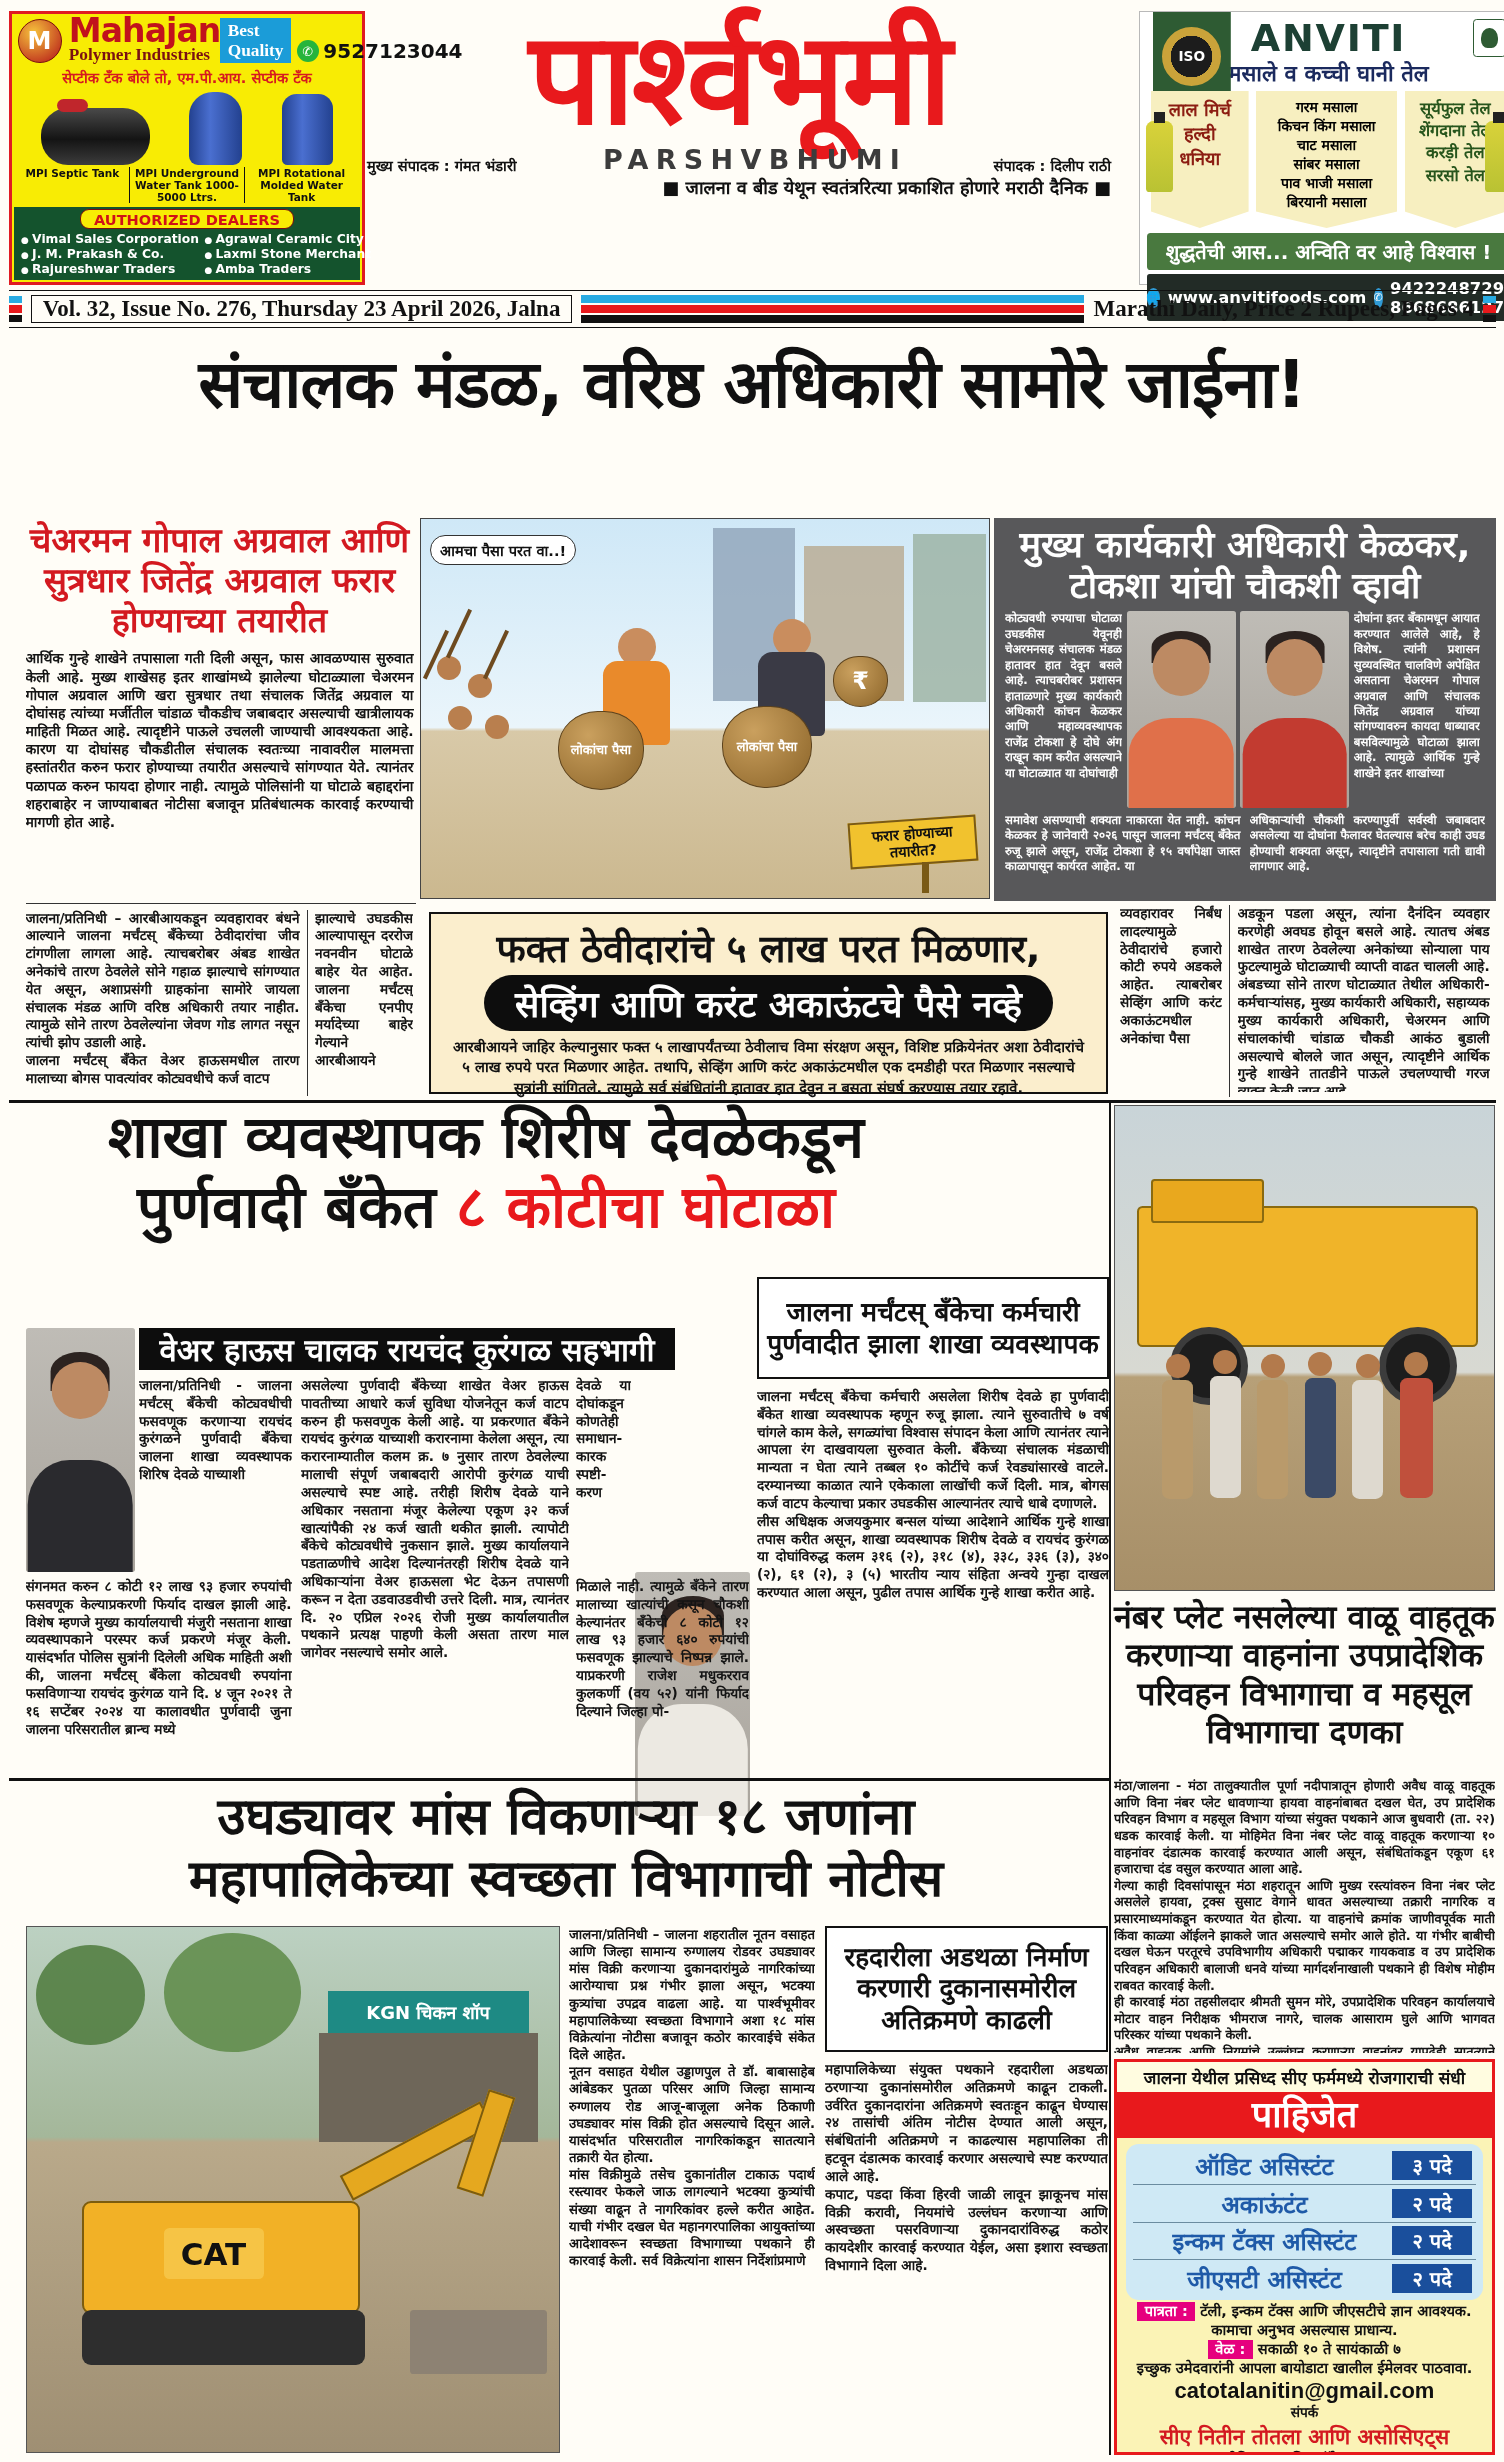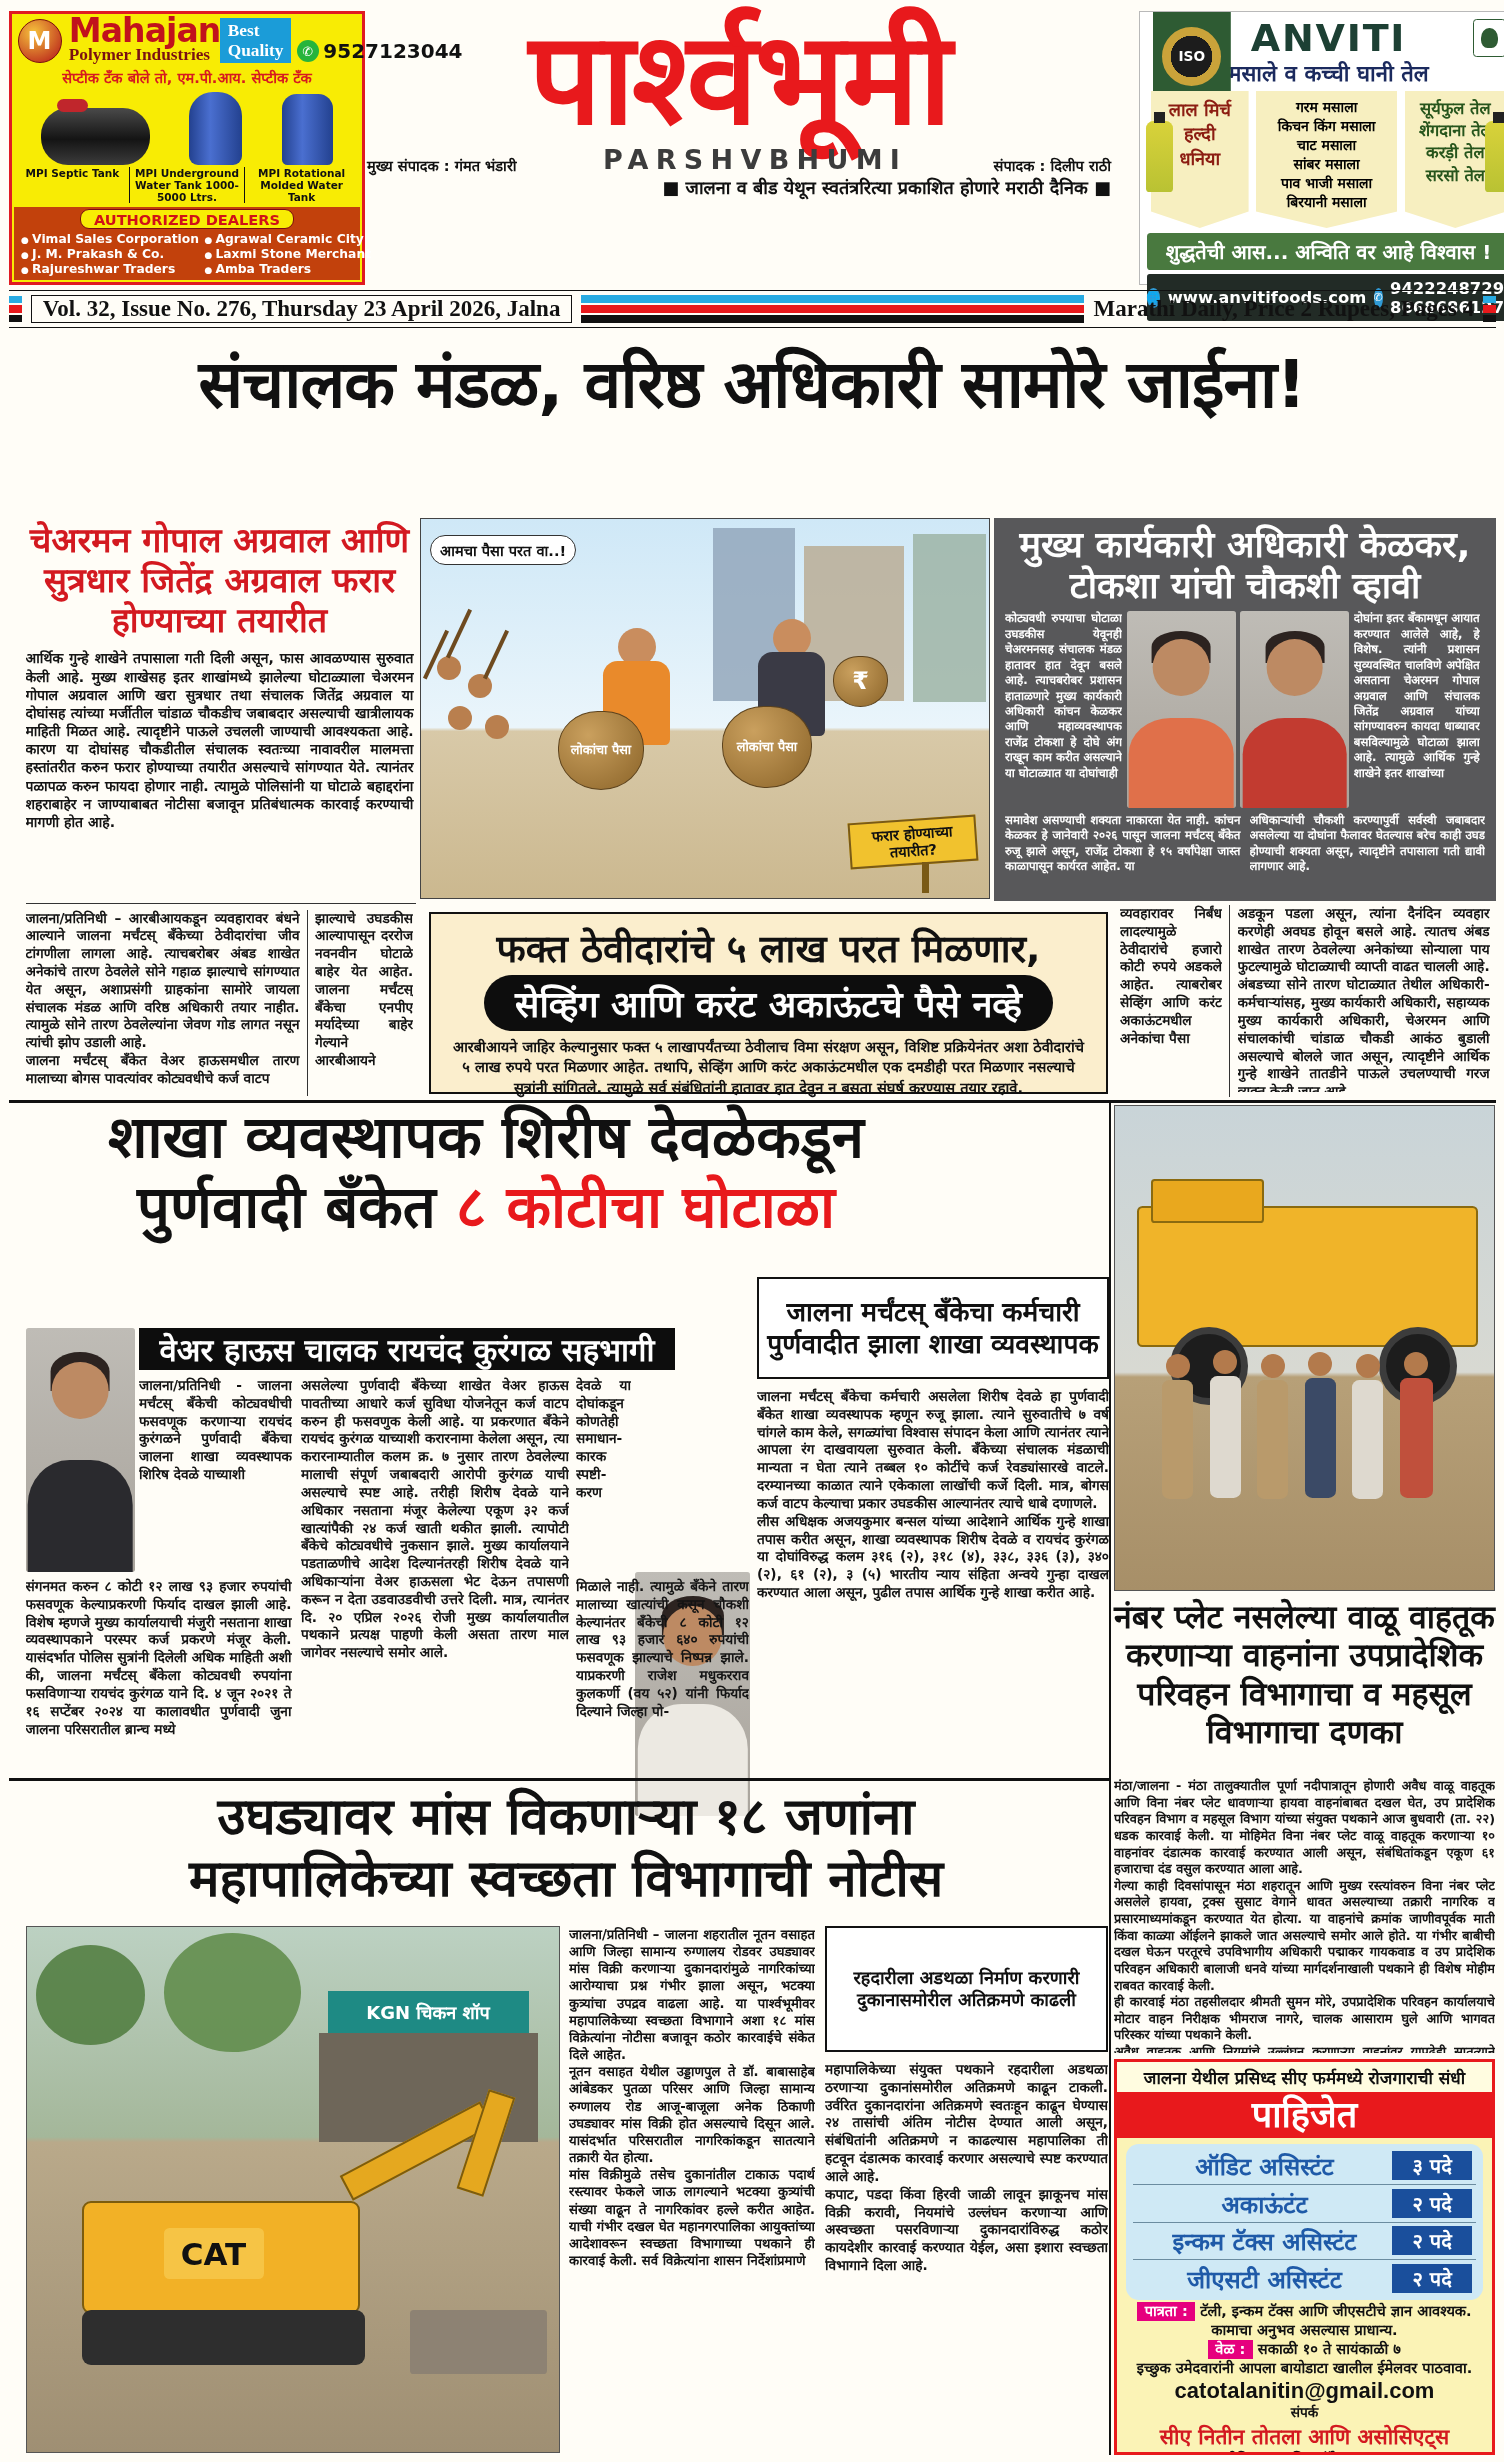--- a/index.html
+++ b/index.html
@@ -20,21 +20,21 @@
   .wa-icon{width:22px;height:22px;border-radius:50%;background:#26b43c;color:#fff;font-size:12.8px;display:flex;align-items:center;justify-content:center;}
   .lad-tag{color:#d61a20;font-weight:800;font-size:14.6px;text-align:center;}
   .tanks{display:flex;justify-content:space-around;align-items:flex-end;height:78px;padding:0 9px;}
   .tank-black{width:109px;height:57px;border-radius:27px;background:linear-gradient(#4a4a4a,#141414 55%,#3c3c3c);position:relative;}
   .tank-black:after{content:"";position:absolute;left:16.4px;top:-9px;width:31px;height:12.8px;border-radius:7.3px;background:#c0262c;}
   .tank-bottle{width:53px;height:73px;background:linear-gradient(90deg,#23418f,#4a6fd0 40%,#23418f);border-radius:24px 24px 9px 9px;}
   .tank-cyl{width:51px;height:71px;background:linear-gradient(90deg,#23418f,#4a6fd0 40%,#23418f);border-radius:14.6px 14.6px 5.5px 5.5px;}
   .prod-row{display:flex;justify-content:space-between;padding:1.8px 3.6px;font-weight:700;font-size:10.5px;text-align:center;line-height:1.15;}
   .prod-row span{flex:1;border-left:1.8px solid #111;padding:0 2.7px;}
   .prod-row span:first-child{border-left:none;}
-  .dealers{background:#c2410c;margin:1.8px;padding:1.8px 7.3px 3.6px;}
+  .dealers{background:#14532d;margin:1.8px;padding:1.8px 7.3px 3.6px;}
   .dealers-title{display:block;margin:0 auto 2.7px;width:max-content;background:#f8ec04;color:#d01118;font-weight:800;font-size:14.6px;padding:0.9px 12.8px;border-radius:9px;border:0.9px solid #7a0c10;}
   .dealer-grid{display:grid;grid-template-columns:1fr 1fr;gap:0.9px 5.5px;}
   .dealer-grid span{color:#fff;font-weight:700;font-size:12.3px;white-space:nowrap;}
   .dealer-grid span:before{content:"● ";font-size:9px;}
   
   .mast-title{color:#e8191c;font-weight:800;font-size:128px;line-height:1;text-align:center;letter-spacing:-2.7px;}
   .mast-ed{font-weight:700;font-size:14.6px;}
   .mast-latin{text-align:left;font-weight:700;font-size:27px;letter-spacing:7.3px;color:#3c3c3c;}
   .mast-tag{text-align:right;font-weight:800;font-size:18px;}
   
@@ -381,21 +381,21 @@
     <div style="position:absolute;left:310px;top:210px;width:155px;height:24px;background:#e5a81f;border:2.7px solid #7c5c0e;transform:rotate(-28deg);"></div>
     <div style="position:absolute;left:445px;top:164px;width:24px;height:100px;background:#e5a81f;border:2.7px solid #7c5c0e;transform:rotate(18deg);"></div>
     <div style="position:absolute;left:55px;top:383px;width:283px;height:55px;background:#2e2e2e;border-radius:9px;"></div>
     <div style="position:absolute;left:383px;top:383px;width:137px;height:64px;background:#8d8273;border-radius:3.6px;"></div>
   </div>
 
   <div class="abs body-txt" style="left:569px;top:1926px;width:246px;height:525px;font-size:13.2px;">जालना/प्रतिनिधी – जालना शहरातील नूतन वसाहत आणि जिल्हा सामान्य रुग्णालय रोडवर उघड्यावर मांस विक्री करणाऱ्या दुकानदारांमुळे नागरिकांच्या आरोग्याचा प्रश्न गंभीर झाला असून, भटक्या कुत्र्यांचा उपद्रव वाढला आहे. या पार्श्वभूमीवर महापालिकेच्या स्वच्छता विभागाने अशा १८ मांस विक्रेत्यांना नोटीसा बजावून कठोर कारवाईचे संकेत दिले आहेत.
 नूतन वसाहत येथील उड्डाणपुल ते डॉ. बाबासाहेब आंबेडकर पुतळा परिसर आणि जिल्हा सामान्य रुग्णालय रोड आजू-बाजूला अनेक ठिकाणी उघड्यावर मांस विक्री होत असल्याचे दिसून आले. यासंदर्भात परिसरातील नागरिकांकडून सातत्याने तक्रारी येत होत्या.
 मांस विक्रीमुळे तसेच दुकानांतील टाकाऊ पदार्थ रस्त्यावर फेकले जाऊ लागल्याने भटक्या कुत्र्यांची संख्या वाढून ते नागरिकांवर हल्ले करीत आहेत. याची गंभीर दखल घेत महानगरपालिका आयुक्तांच्या आदेशावरून स्वच्छता विभागाच्या पथकाने ही कारवाई केली. सर्व विक्रेत्यांना शासन निर्देशांप्रमाणे</div>
   <div class="abs" style="left:825px;top:1926px;width:283px;">
-    <div class="sub-box" style="width:283px;height:126px;font-size:18px;">रहदारीला अडथळा निर्माण करणारी दुकानासमोरील अतिक्रमणे काढली</div>
+    <div class="sub-box" style="width:283px;height:126px;font-size:26px;">रहदारीला अडथळा निर्माण करणारी दुकानासमोरील अतिक्रमणे काढली</div>
     <div class="body-txt" style="margin-top:9px;height:389px;">महापालिकेच्या संयुक्त पथकाने रहदारीला अडथळा ठरणाऱ्या दुकानांसमोरील अतिक्रमणे काढून टाकली. उर्वरित दुकानदारांना अतिक्रमणे स्वतःहून काढून घेण्यास २४ तासांची अंतिम नोटीस देण्यात आली असून, संबंधितांनी अतिक्रमणे न काढल्यास महापालिका ती हटवून दंडात्मक कारवाई करणार असल्याचे स्पष्ट करण्यात आले आहे.
 कपाट, पडदा किंवा हिरवी जाळी लावून झाकूनच मांस विक्री करावी, नियमांचे उल्लंघन करणाऱ्या आणि अस्वच्छता पसरविणाऱ्या दुकानदारांविरुद्ध कठोर कायदेशीर कारवाई करण्यात येईल, असा इशारा स्वच्छता विभागाने दिला आहे.</div>
   </div>
 
   <div class="abs job">
     <div class="job-top">जालना येथील प्रसिध्द सीए फर्ममध्ये रोजगाराची संधी</div>
     <div class="job-title">पाहिजेत</div>
     <div class="job-panel">
       <div class="job-row">
         <span class="job-pos">ऑडिट असिस्टंट</span>

